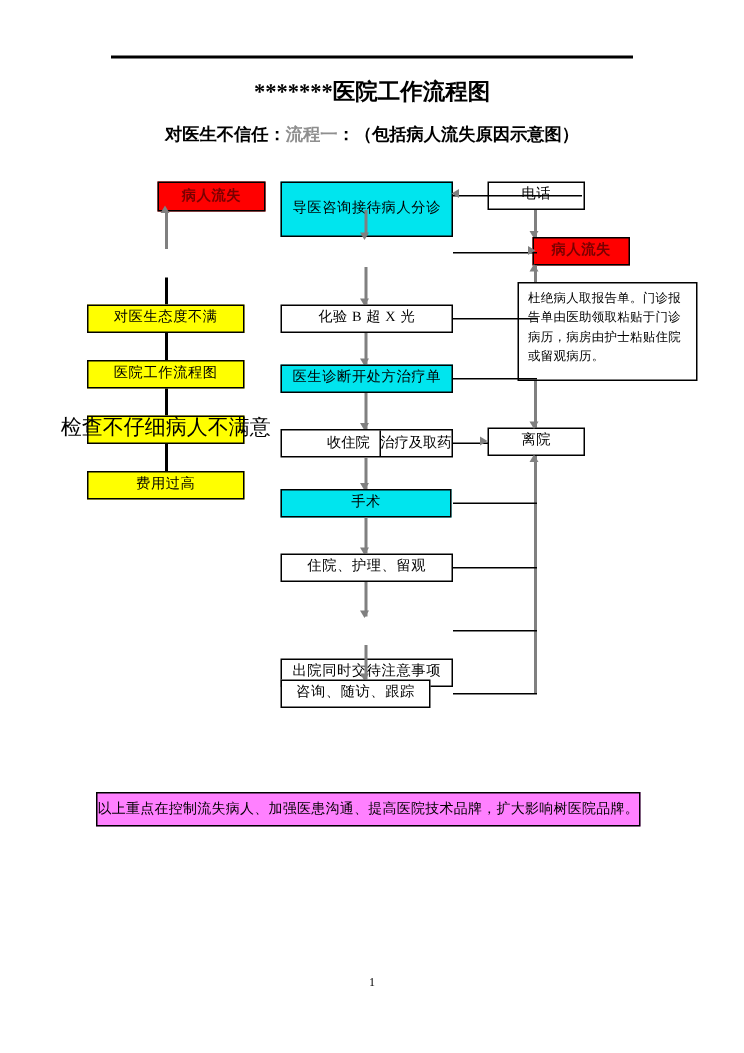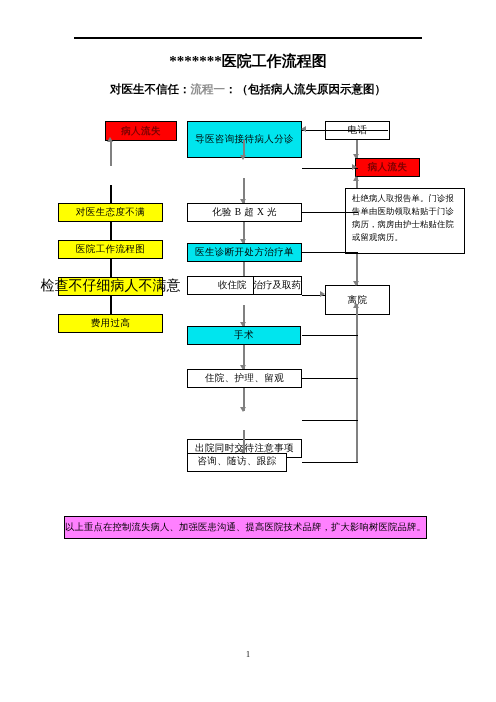--- a/index.html
+++ b/index.html
@@ -227,21 +227,21 @@
   <div class="arrow down" style="left:240px; top:199px;"></div>
 
   <div class="node" style="left:187px; top:203px; width:115px; height:19px;">化验 B 超 X 光</div>
   <div class="conn vline" style="left:243px; top:222px; height:21px;"></div>
   <div class="arrow down" style="left:240px; top:239px;"></div>
 
   <div class="node cyan" style="left:187px; top:243px; width:115px; height:19px;">医生诊断开处方治疗单</div>
   <div class="conn vline" style="left:243px; top:262px; height:24px;"></div>
   <div class="arrow down" style="left:240px; top:282px;"></div>
 
-  <div class="split-node" style="left:187px; top:276px; width:115px; height:19px;padding-left:24px;">
+  <div class="split-node" style="left:187px; top:286px; width:115px; height:19px;padding-left:24px;">
     <div class="half first">收住院</div>
     <div class="half">治疗及取药</div>
   </div>
   <div class="conn vline" style="left:243px; top:305px; height:21px;"></div>
   <div class="arrow down" style="left:240px; top:322px;"></div>
 
   <div class="node cyan" style="left:187px; top:326px; width:114px; height:19px;">手术</div>
   <div class="conn vline" style="left:243px; top:345px; height:24px;"></div>
   <div class="arrow down" style="left:240px; top:365px;"></div>
 
@@ -260,21 +260,21 @@
   <div class="conn vline" style="left:356px; top:140px; height:18px;"></div>
   <div class="arrow down" style="left:353px; top:154px;"></div>
 
   <div class="node red" style="left:325px; top:158px; width:65px; height:19px;">病人流失</div>
 
   <div class="conn vline" style="left:356px; top:177px; height:122px;"></div>
   <div class="arrow up" style="left:353px; top:176px;"></div>
 
   <div class="note-box" style="left:345px; top:188px; width:120px; height:66px;">杜绝病人取报告单。门诊报告单由医助领取粘贴于门诊病历，病房由护士粘贴住院或留观病历。</div>
 
-  <div class="node" style="left:325px; top:285px; width:65px; height:30px;">离院</div>
+  <div class="node" style="left:325px; top:285px; width:65px; height:19px;">离院</div>
   <div class="arrow down" style="left:353px; top:281px;"></div>
 
   <div class="conn vline" style="left:356px; top:304px; height:158px;"></div>
   <div class="arrow up" style="left:353px; top:303px;"></div>
 
   <div class="conn hline black thin" style="left:302px; top:168px; width:56px;"></div>
   <div class="arrow right" style="left:352px; top:164px;"></div>
 
   <div class="conn hline black thin" style="left:302px; top:212px; width:56px;"></div>
 
@@ -288,17 +288,17 @@
   <div class="conn hline black thin" style="left:302px; top:378px; width:56px;"></div>
 
   <div class="conn hline black thin" style="left:302px; top:420px; width:56px;"></div>
 
   <div class="conn hline black thin" style="left:302px; top:462px; width:56px;"></div>
 
   <div class="conn hline black thin" style="left:302px; top:130px; width:86px;"></div>
   <div class="arrow left" style="left:301px; top:126px;"></div>
   <div class="conn vline black thin" style="left:388px; top:130px; height:0px;"></div>
 
-  <div class="banner" style="left:64px; top:516px; width:363px; height:23px;">以上重点在控制流失病人、加强医患沟通、提高医院技术品牌，扩大影响树医院品牌。</div>
+  <div class="banner" style="left:64px; top:528px; width:363px; height:23px;">以上重点在控制流失病人、加强医患沟通、提高医院技术品牌，扩大影响树医院品牌。</div>
 
   <div class="page-number">1</div>
 
 </div>
 
 </body></html>

